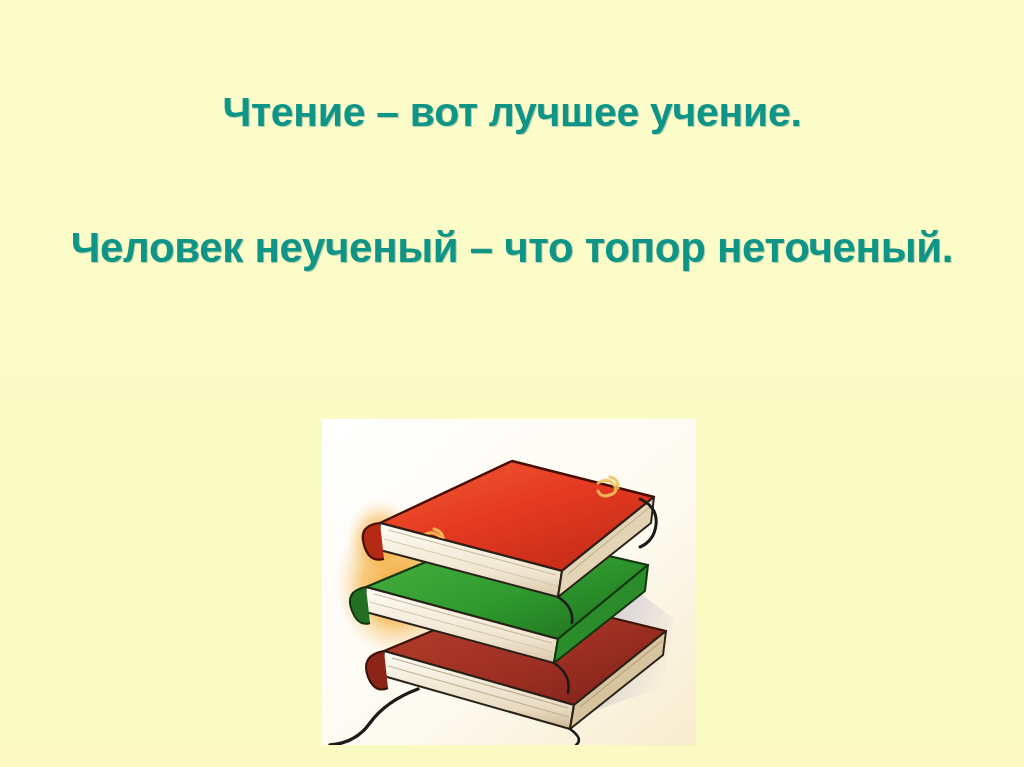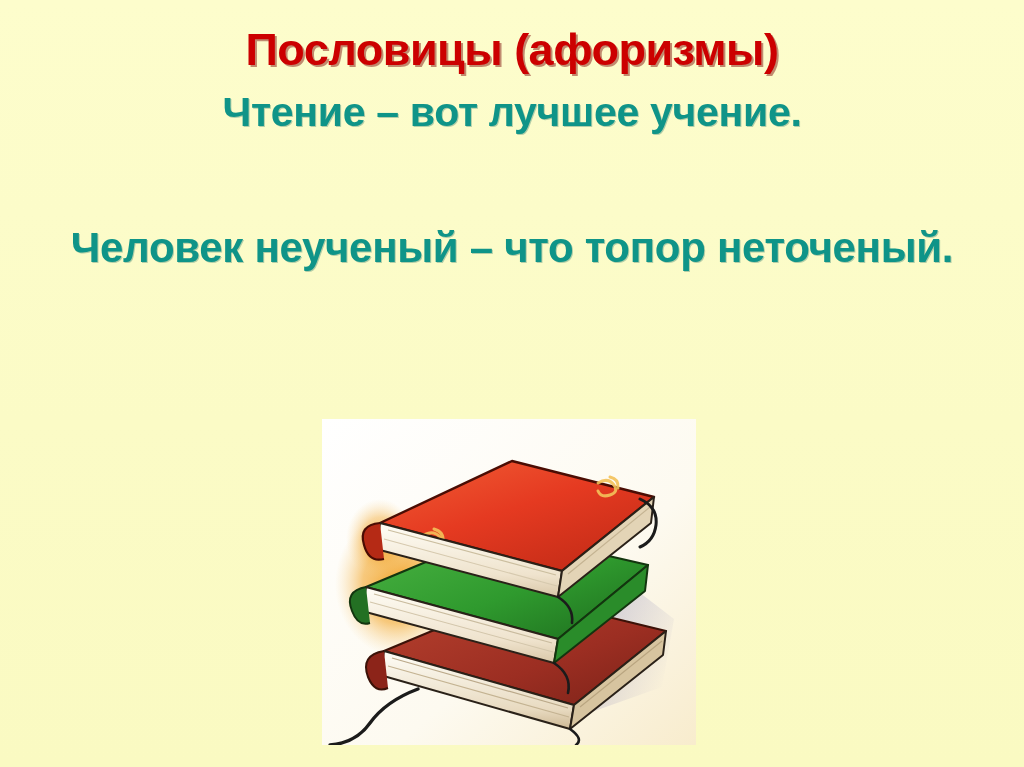--- a/index.html
+++ b/index.html
@@ -67,21 +67,20 @@
     display: block;
     width: 374px;
     height: 326px;
   }
 </style>
 </head>
 <body>
 
 <div class="slide">
 
-  <div class="title">Пословицы (афоризмы)</div>
 
   <div class="saying saying-1">Чтение – вот лучшее учение.</div>
 
   <div class="saying saying-2">Человек неученый – что топор неточеный.</div>
 
 
   <div class="picture">
     <svg viewBox="0 0 374 326" xmlns="http://www.w3.org/2000/svg">
       <defs>
         <radialGradient id="splash" cx="50%" cy="50%" r="50%">

